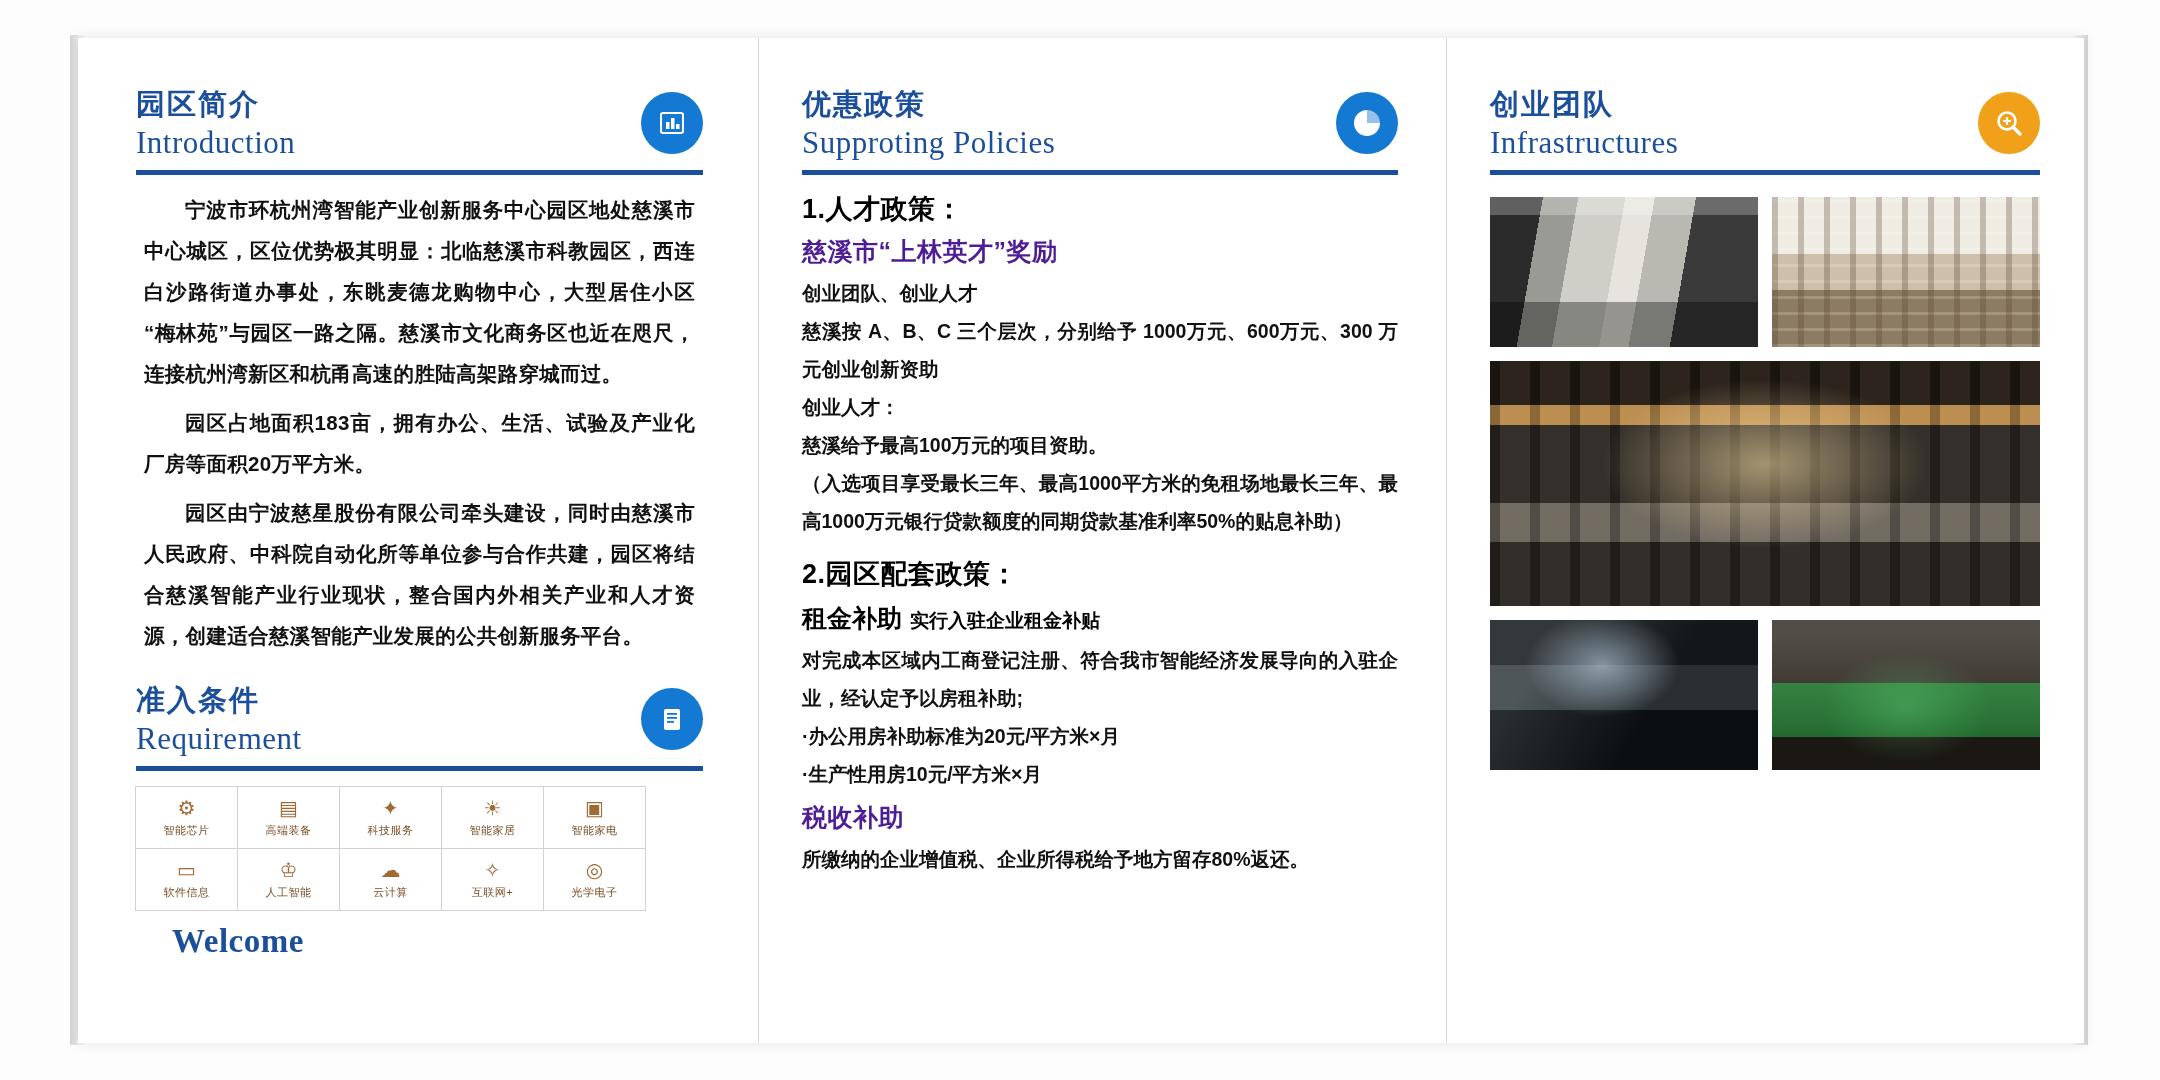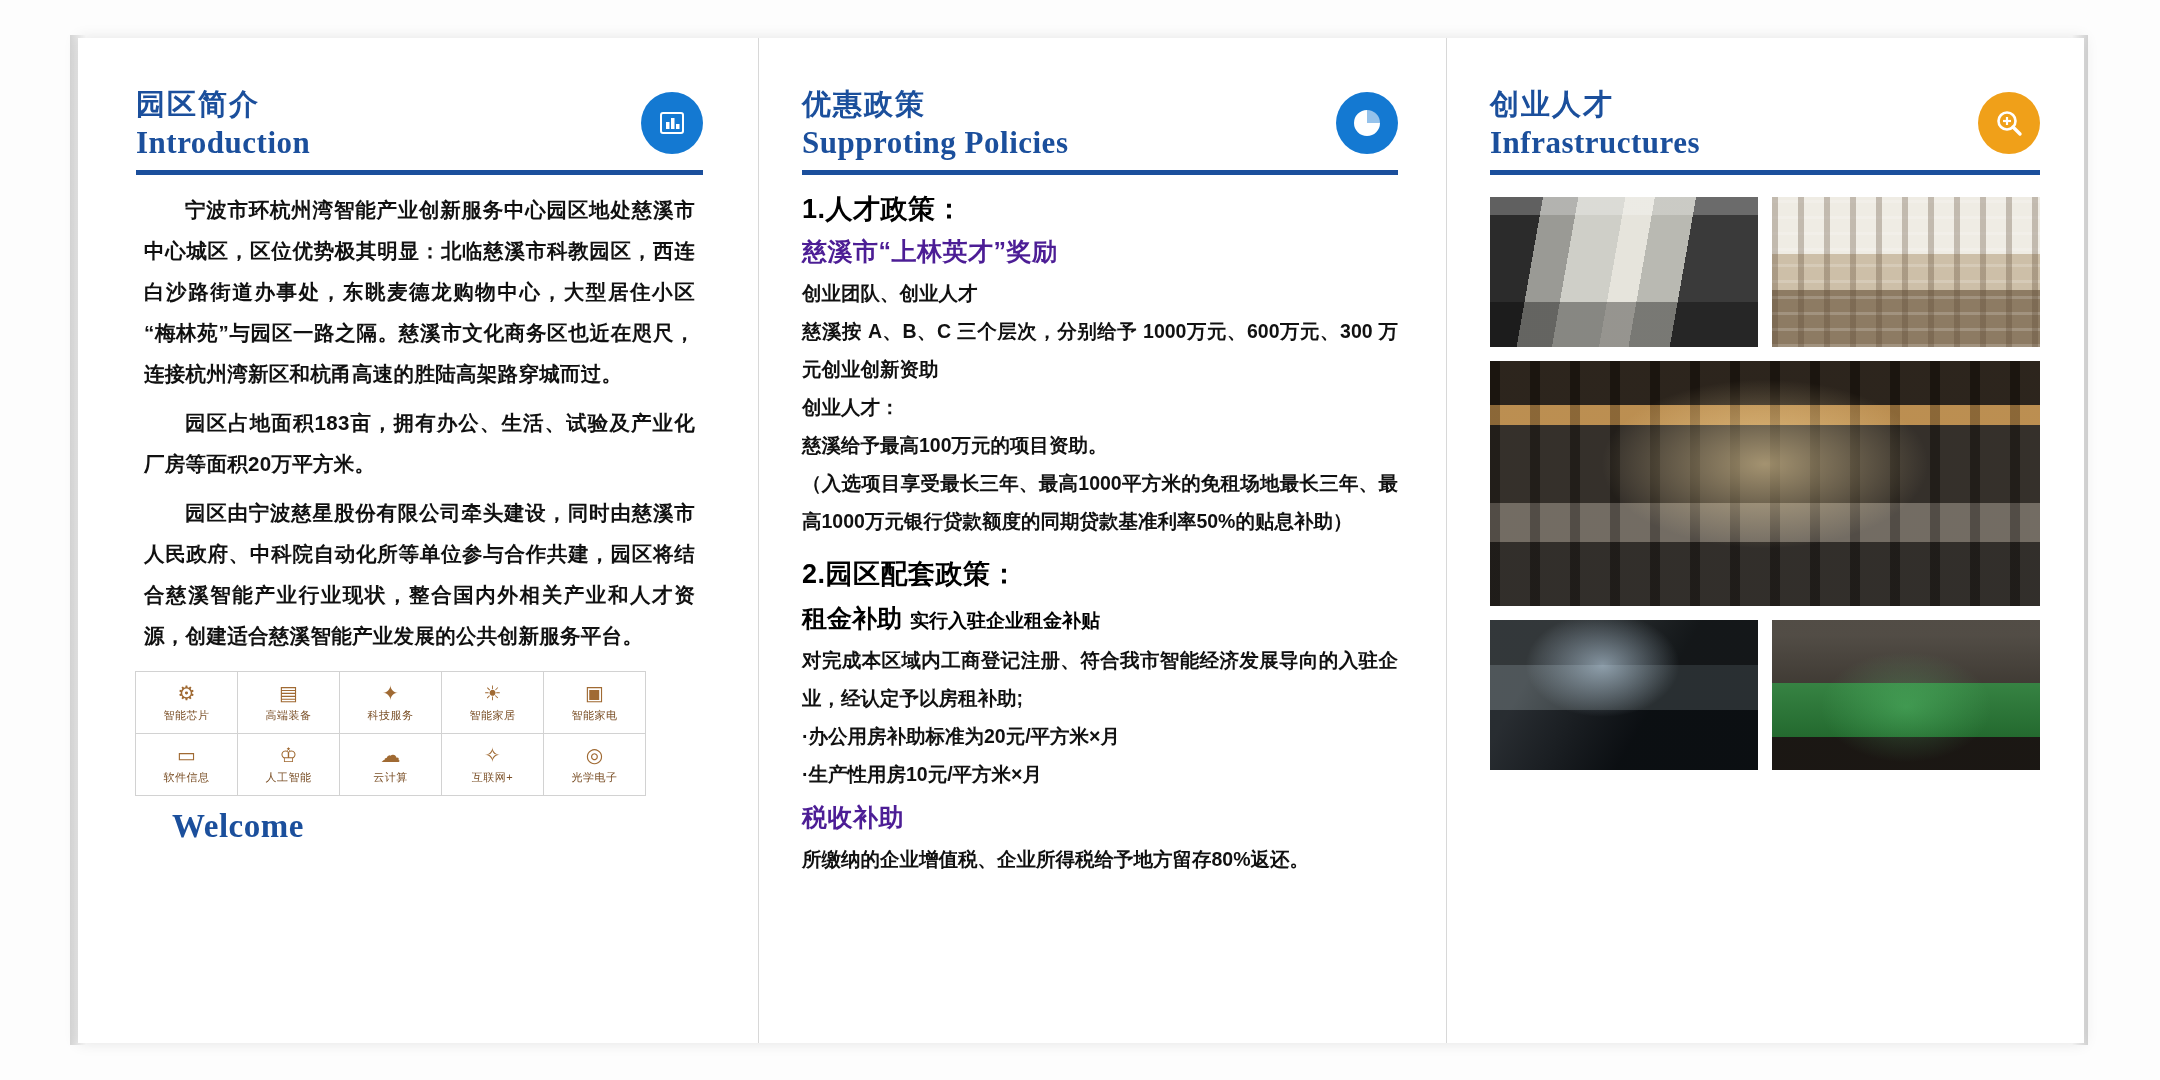--- a/index.html
+++ b/index.html
@@ -70,21 +70,21 @@
   .sec-head .cn {
     font-family: "Liberation Sans", sans-serif;
     font-weight: bold;
     font-size: 29px;
     color: #1b4f9c;
     letter-spacing: 2px;
     line-height: 1.25;
   }
   .sec-head .en {
     font-family: "Liberation Serif", serif;
-    font-weight: bold;
+    font-weight: normal;
     font-size: 31px;
     color: #1b4f9c;
     letter-spacing: 0.5px;
     line-height: 1.25;
     margin-top: 2px;
   }
   .sec-rule {
     height: 5px;
     background: #1b4f9c;
     margin-top: 7px;
@@ -295,20 +295,33 @@
           </svg>
         </div>
       </div>
 
       <div class="body-cn">
         <p>宁波市环杭州湾智能产业创新服务中心园区地处慈溪市中心城区，区位优势极其明显：北临慈溪市科教园区，西连白沙路街道办事处，东眺麦德龙购物中心，大型居住小区“梅林苑”与园区一路之隔。慈溪市文化商务区也近在咫尺，连接杭州湾新区和杭甬高速的胜陆高架路穿城而过。</p>
         <p>园区占地面积183亩，拥有办公、生活、试验及产业化厂房等面积20万平方米。</p>
         <p>园区由宁波慈星股份有限公司牵头建设，同时由慈溪市人民政府、中科院自动化所等单位参与合作共建，园区将结合慈溪智能产业行业现状，整合国内外相关产业和人才资源，创建适合慈溪智能产业发展的公共创新服务平台。</p>
       </div>
 
+      <div class="sec-head" style="margin-top:26px;">
+        <div class="cn">准入条件</div>
+        <div class="en">Requirement</div>
+        <div class="sec-rule"></div>
+        <div class="sec-icon">
+          <svg width="30" height="30" viewBox="0 0 30 30">
+            <rect x="7" y="5" width="16" height="21" rx="2" fill="#ffffff"></rect>
+            <rect x="10" y="9" width="10" height="1.8" fill="#1479d2"></rect>
+            <rect x="10" y="13" width="10" height="1.8" fill="#1479d2"></rect>
+            <rect x="10" y="17" width="7" height="1.8" fill="#1479d2"></rect>
+          </svg>
+        </div>
+      </div>
 
       <div class="req-wrap">
         <div class="icon-grid">
           <div class="icon-cell">
             <span class="glyph">⚙</span>
             <span class="cap">智能芯片</span>
           </div>
           <div class="icon-cell">
             <span class="glyph">▤</span>
             <span class="cap">高端装备</span>
@@ -377,21 +390,21 @@
       </div>
       <div class="p2-line">对完成本区域内工商登记注册、符合我市智能经济发展导向的入驻企业，经认定予以房租补助;</div>
       <div class="p2-line">·办公用房补助标准为20元/平方米×月</div>
       <div class="p2-line">·生产性用房10元/平方米×月</div>
       <div class="p2-sub">税收补助</div>
       <div class="p2-line">所缴纳的企业增值税、企业所得税给予地方留存80%返还。</div>
     </div>
 
     <div class="panel panel-3">
       <div class="sec-head">
-        <div class="cn">创业人才</div>
+        <div class="cn">创业团队</div>
         <div class="en">Infrastructures</div>
         <div class="sec-rule"></div>
         <div class="sec-icon orange">
           <svg width="32" height="32" viewBox="0 0 32 32">
             <circle cx="14" cy="14" r="8.5" fill="none" stroke="#ffffff" stroke-width="2.6"></circle>
             <line x1="20" y1="20" x2="27" y2="27" stroke="#ffffff" stroke-width="3.4" stroke-linecap="round"></line>
             <line x1="10" y1="14" x2="18" y2="14" stroke="#ffffff" stroke-width="2.2"></line>
             <line x1="14" y1="10" x2="14" y2="18" stroke="#ffffff" stroke-width="2.2"></line>
           </svg>
         </div>

